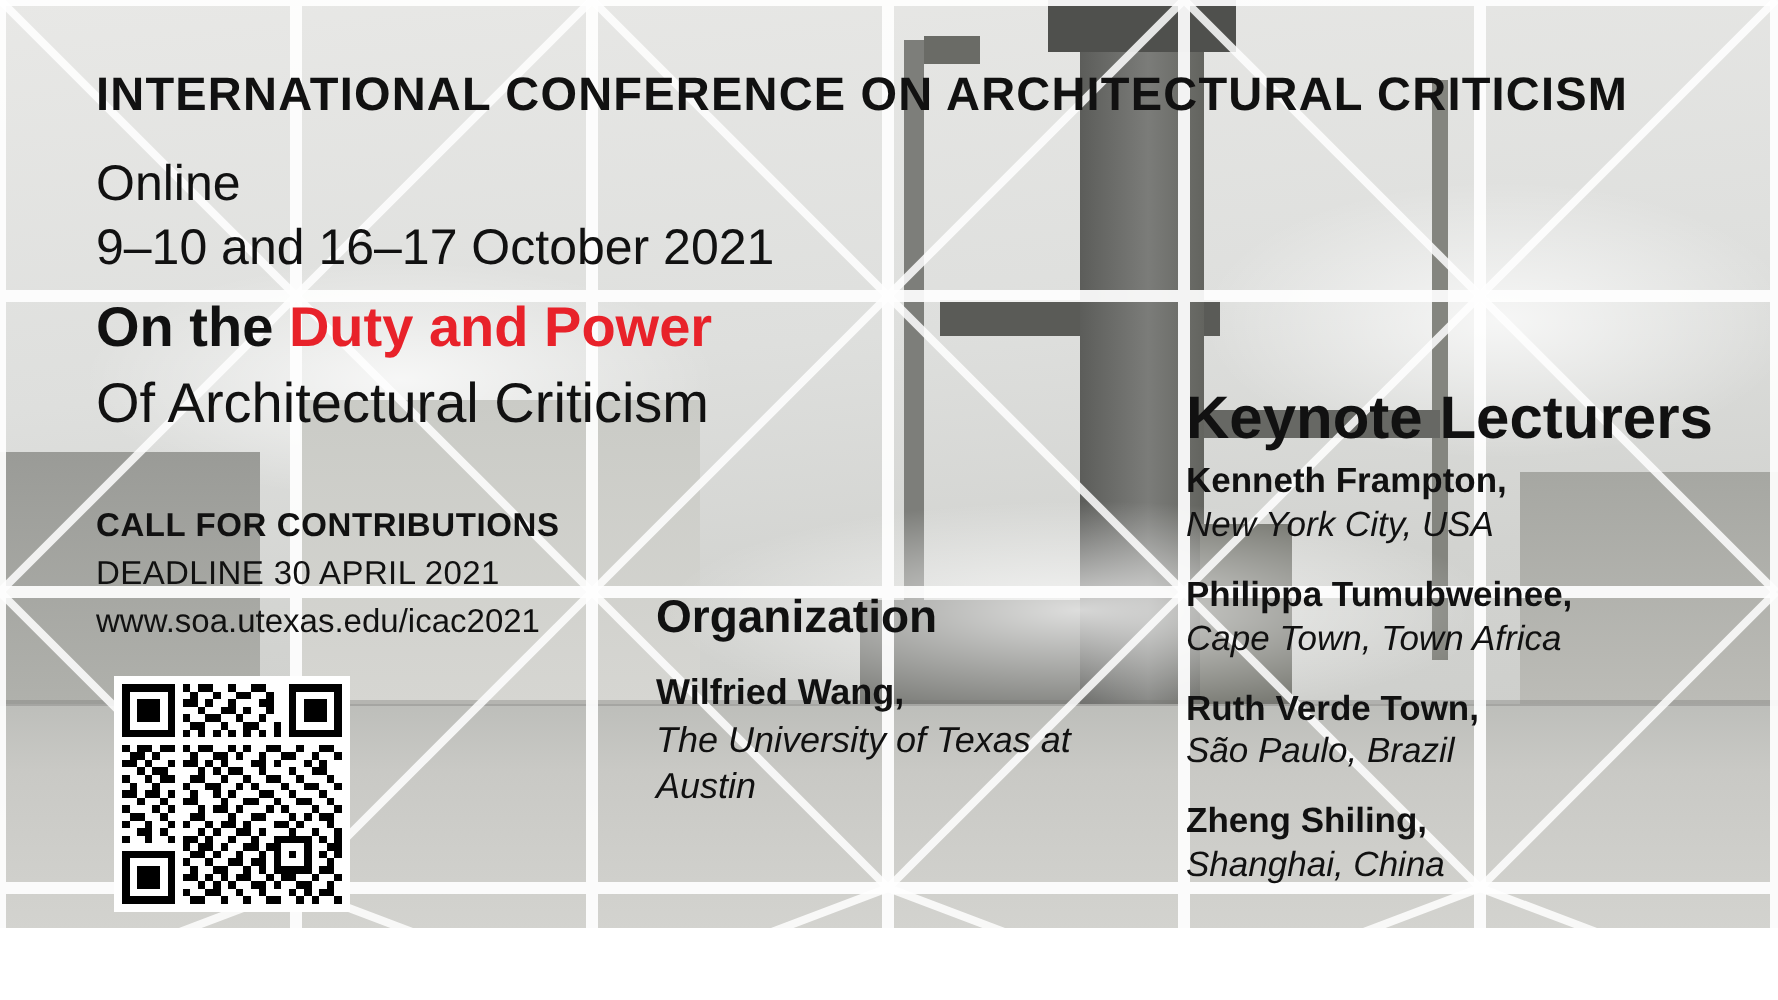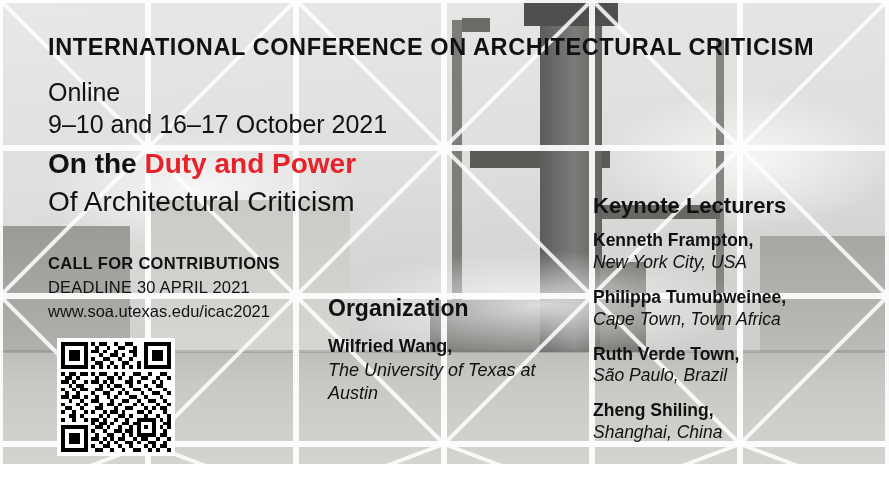--- a/index.html
+++ b/index.html
@@ -127,21 +127,21 @@
   .org-aff {
     position: absolute; left: 328px; top: 359px;
     font-size: 18px; font-style: italic; color: #111;
     line-height: 1.28;
     width: 230px;
   }
 
   
   .kn-head {
     position: absolute; left: 593px; top: 193px;
-    font-size: 22px; font-weight: bold; color: #111;
+    font-size: 30px; font-weight: bold; color: #111;
   }
   .kn-list { position: absolute; left: 593px; top: 230px; width: 290px; }
   .kn-item { margin-bottom: 13px; }
   .kn-name { font-size: 17.5px; font-weight: bold; color: #111; line-height: 1.25; }
   .kn-place { font-size: 17.5px; font-style: italic; color: #111; line-height: 1.25; }
 </style>
 </head>
 <body>
 
 <div id="poster">

